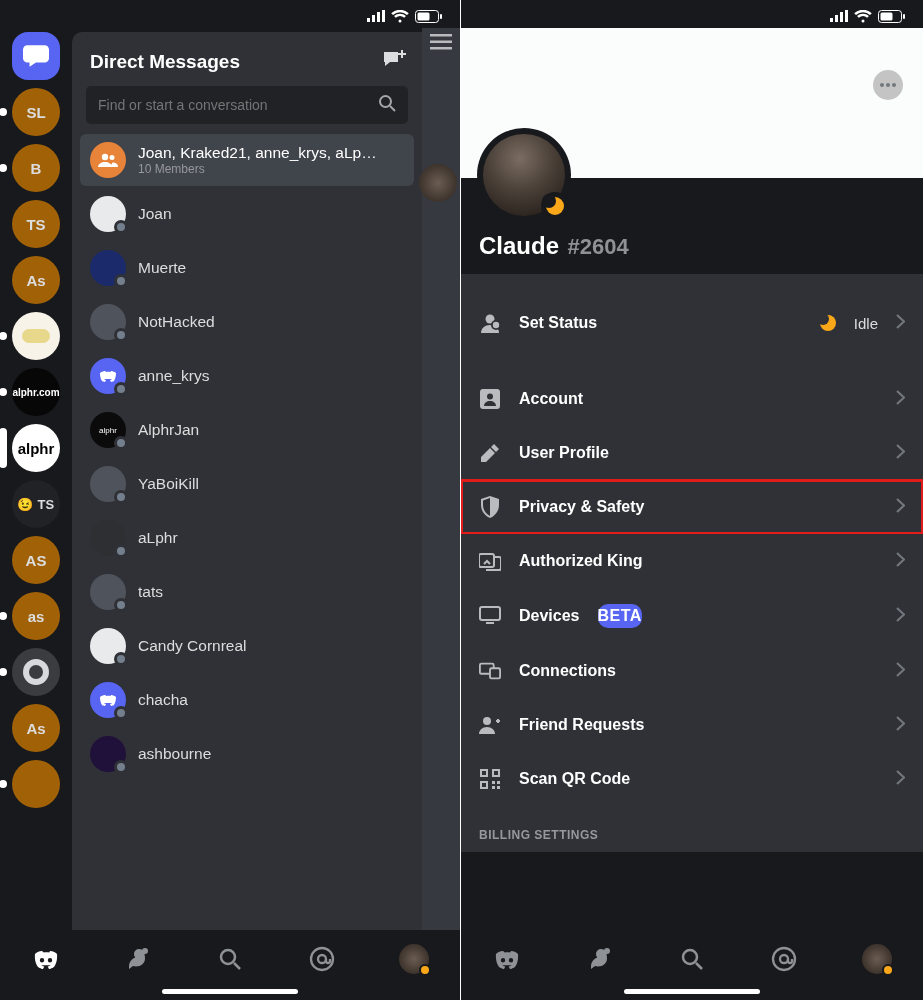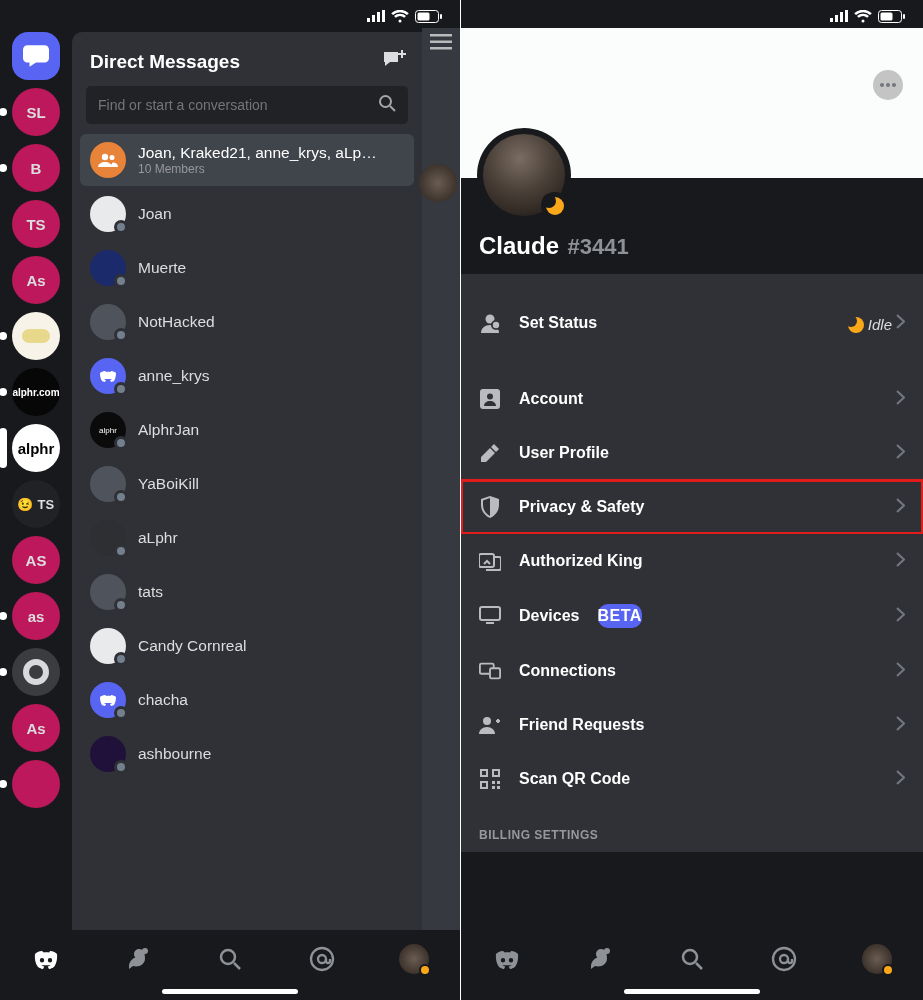--- a/index.html
+++ b/index.html
@@ -48,21 +48,21 @@
     align-items: center;
     padding-top: 4px;
     gap: 8px;
   }
   .server-pill {
     width: 48px; height: 48px;
     border-radius: 50%;
     display:flex; align-items:center; justify-content:center;
     font-size: 15px; font-weight: 600;
     color:#dcddde;
-    background:#be185d;
+    background:#a16207;
     position: relative;
   }
   .server-pill.active { background:#5865f2; border-radius:16px; }
   .server-pill .pip {
     position:absolute; left:-13px; top:50%; transform:translateY(-50%);
     width:8px; height:8px; border-radius:50%; background:#fff;
   }
   .server-pill.big-pip .pip { height:40px; border-radius:4px; }
   .server-pill.white { background:#fff; color:#000; font-weight:800; font-size:15px; }
   .server-pill.pill-yellow { background:#f7f3e9; }
@@ -210,21 +210,21 @@
     display:flex; align-items:center; gap:18px;
     padding:16px 18px;
     background:#2f3136;
     position:relative;
     min-height:54px;
   }
   .setting-row.status { justify-content:space-between; }
   .setting-row .lead { display:flex; align-items:center; gap:18px; }
   .row-icon { width:22px; display:flex; justify-content:center; color:#b9bbbe;}
   .row-label { color:#fff; font-size:16px; font-weight:600; }
-  .row-trail { display:flex; align-items:flex-end; gap:4px; color:#b9bbbe;font-style:italic;}
+  .row-trail { display:flex; align-items:center; gap:18px; color:#b9bbbe;}
   .chev { color:#72767d; }
   .idle-label { color:#dcddde; font-size:15px; }
   .mini-moon{width:16px;height:16px;border-radius:50%;background:#faa81a;position:relative;}
   .mini-moon::after{content:"";position:absolute;left:-3px;top:-2px;width:12px;height:12px;border-radius:50%;background:#2f3136;}
 
   .highlighted {
     outline:3px solid #e21b1b;
     outline-offset:-2px;
   }
   .badge-beta {
@@ -538,21 +538,21 @@
   </div>
 
   <div class="profile-head">
     <div class="avatar-wrap">
       <div class="avatar-img"></div>
       <div class="avatar-status">
           <div class="moon"></div>
         </div>
     </div>
     <span class="username">Claude</span>
-    <span class="discrim">#3441</span>
+    <span class="discrim">#2604</span>
   </div>
 
   <div class="settings-body">
     <div class="section-spacer"></div>
 
     <div class="setting-row status">
       <div class="lead">
         <span class="row-icon">
             <svg width="22" height="22" viewBox="0 0 22 22">
               <circle cx="11" cy="7" r="4.5" fill="#b9bbbe"></circle>

